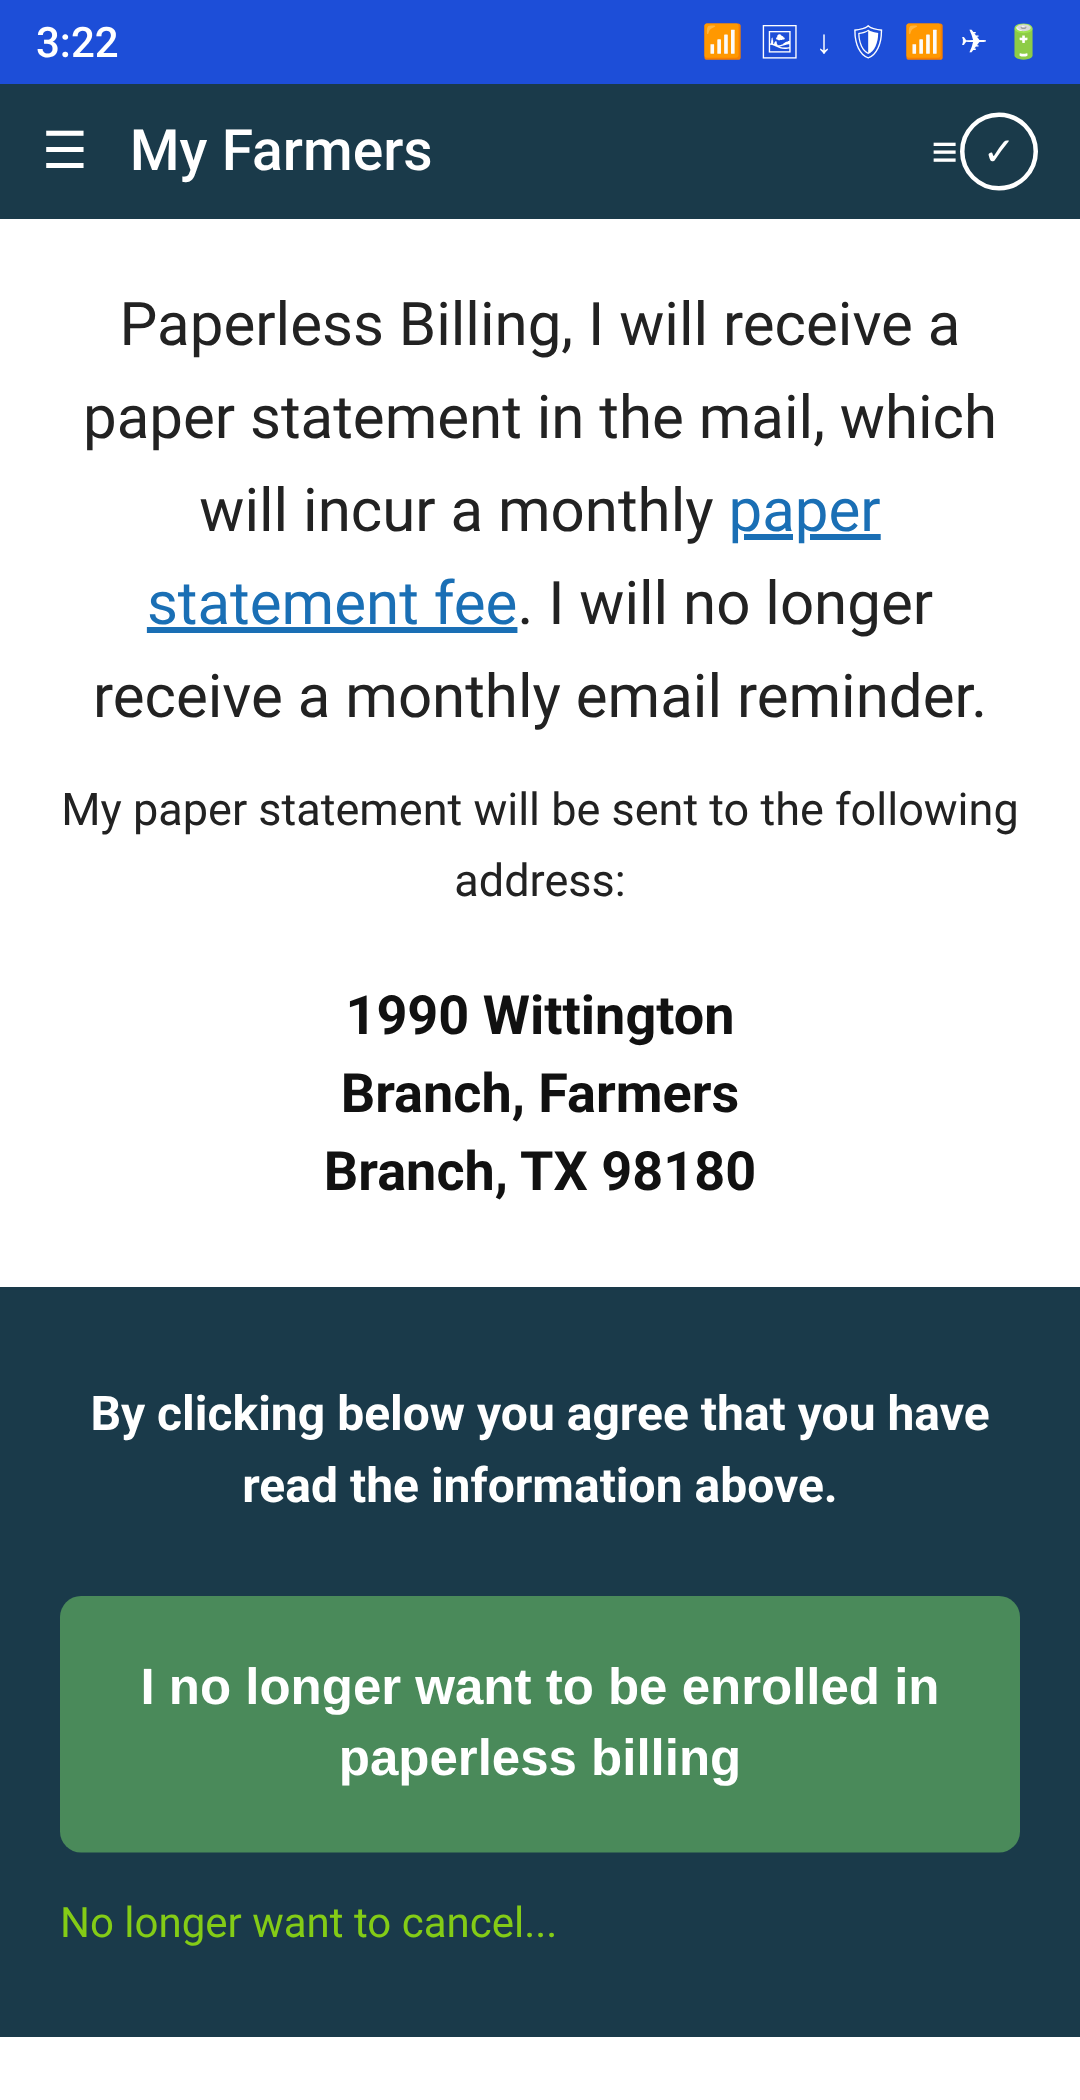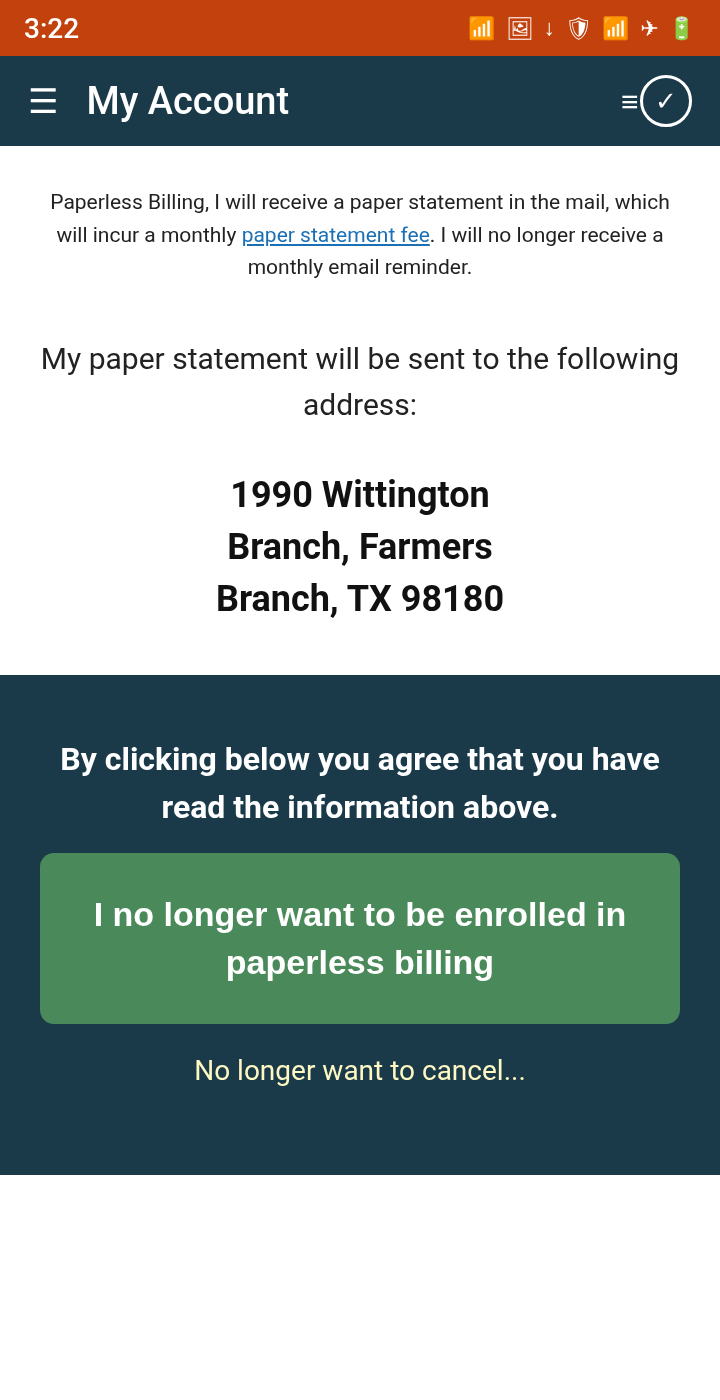--- a/index.html
+++ b/index.html
@@ -8,21 +8,21 @@
     body {
       width: 720px;
       min-height: 1400px;
       font-family: -apple-system, BlinkMacSystemFont, 'Segoe UI', Roboto, sans-serif;
       background: #ffffff;
       overflow-x: hidden;
     }
 
     
     .status-bar {
-      background: #c2410c;
+      background: #1d4ed8;
       color: #ffffff;
       display: flex;
       justify-content: space-between;
       align-items: center;
       padding: 8px 24px;
       height: 56px;
     }
     .status-time {
       font-size: 28px;
       font-weight: 500;
@@ -77,33 +77,33 @@
     }
 
     
     .main-content {
       background: #ffffff;
       padding: 40px 40px 50px 40px;
       text-align: center;
     }
 
     .billing-text {
-      font-size: 21px;
+      font-size: 40px;
       line-height: 1.55;
       color: #222222;
       text-align: center;
     }
 
     .billing-text a {
       color: #1a6fb5;
       text-decoration: underline;
     }
 
     .address-section {
-      margin-top: 52px;
+      margin-top: 22px;
       text-align: center;
     }
 
     .address-intro {
       font-size: 30px;
       line-height: 1.55;
       color: #222222;
     }
 
     .address-block {
@@ -120,64 +120,64 @@
       padding: 60px 40px 40px 40px;
       text-align: center;
       min-height: 500px;
     }
 
     .footer-agree-text {
       font-size: 32px;
       font-weight: 700;
       line-height: 1.5;
       color: #ffffff;
-      margin-bottom: 22px;
+      margin-bottom: 50px;
     }
 
     .unenroll-button {
       background: #4a8a5a;
       border: none;
       border-radius: 14px;
       width: 100%;
       padding: 38px 12px;
       font-size: 34px;
       font-weight: 600;
       color: #ffffff;
       cursor: pointer;
       line-height: 1.4;
       display: block;
     }
 
     
     .bottom-hint {
-      color: #fef9c3;
+      color: #84cc16;
       font-size: 28px;
       margin-top: 30px;
-      text-align: center;
+      text-align: left;
     }
   </style>
 </head>
 <body>
 
 <div class="status-bar">
   <span class="status-time">3:22</span>
   <div class="status-icons">
     <span>📶</span>
     <span>🖼</span>
     <span>↓</span>
     <span>🛡</span>
     <span>📶</span>
     <span>✈</span>
     <span>🔋</span>
   </div>
 </div>
 
 <nav class="top-nav">
   <span class="nav-hamburger">☰</span>
-  <span class="nav-title">My Account</span>
+  <span class="nav-title">My Farmers</span>
   <div class="nav-check-icon">
     <span>✓</span>
   </div>
 </nav>
 
 <div class="main-content">
   <p class="billing-text">Paperless Billing, I will receive a paper statement in the mail, which will incur a monthly <a href="#">paper statement fee</a>. I will no longer receive a monthly email reminder.</p>
 
   <div class="address-section">
     <p class="address-intro">My paper statement will be sent to the following address:</p>

